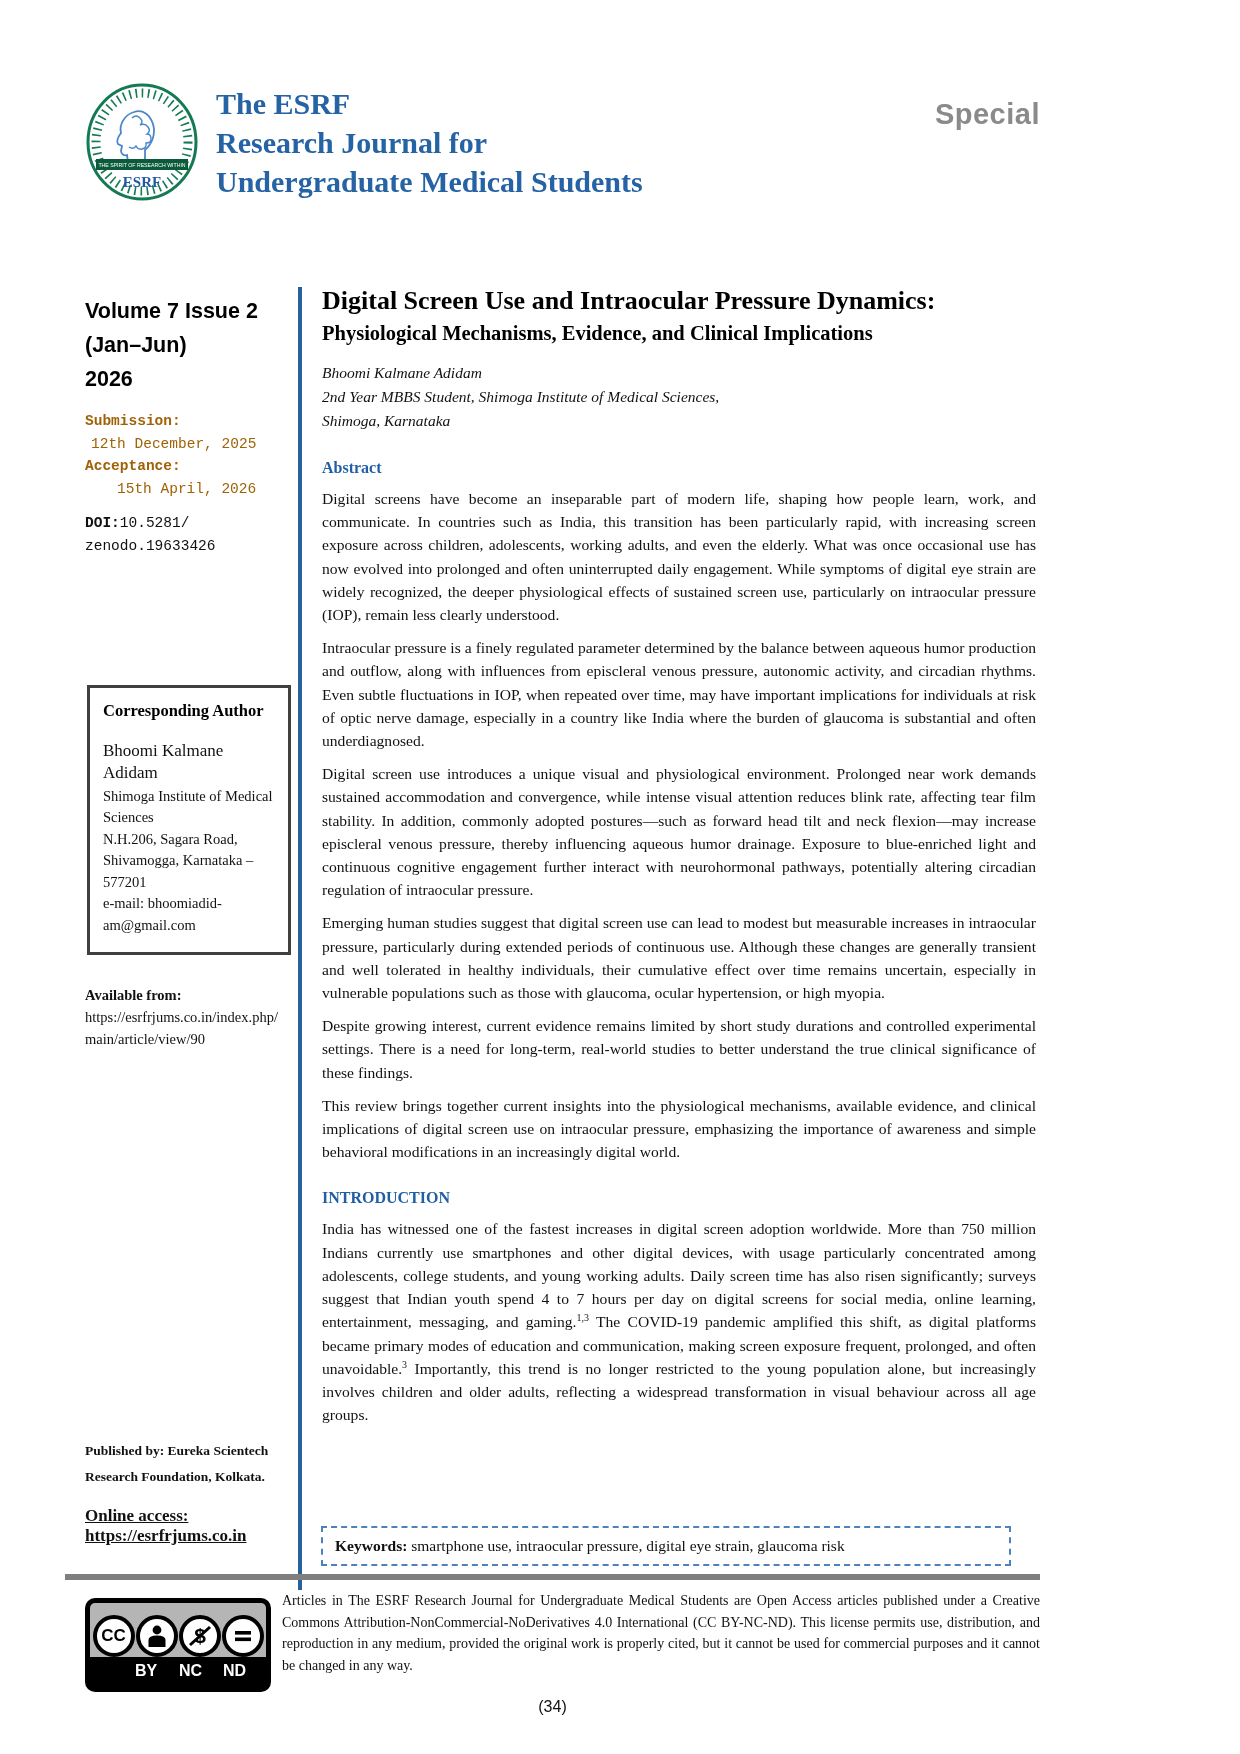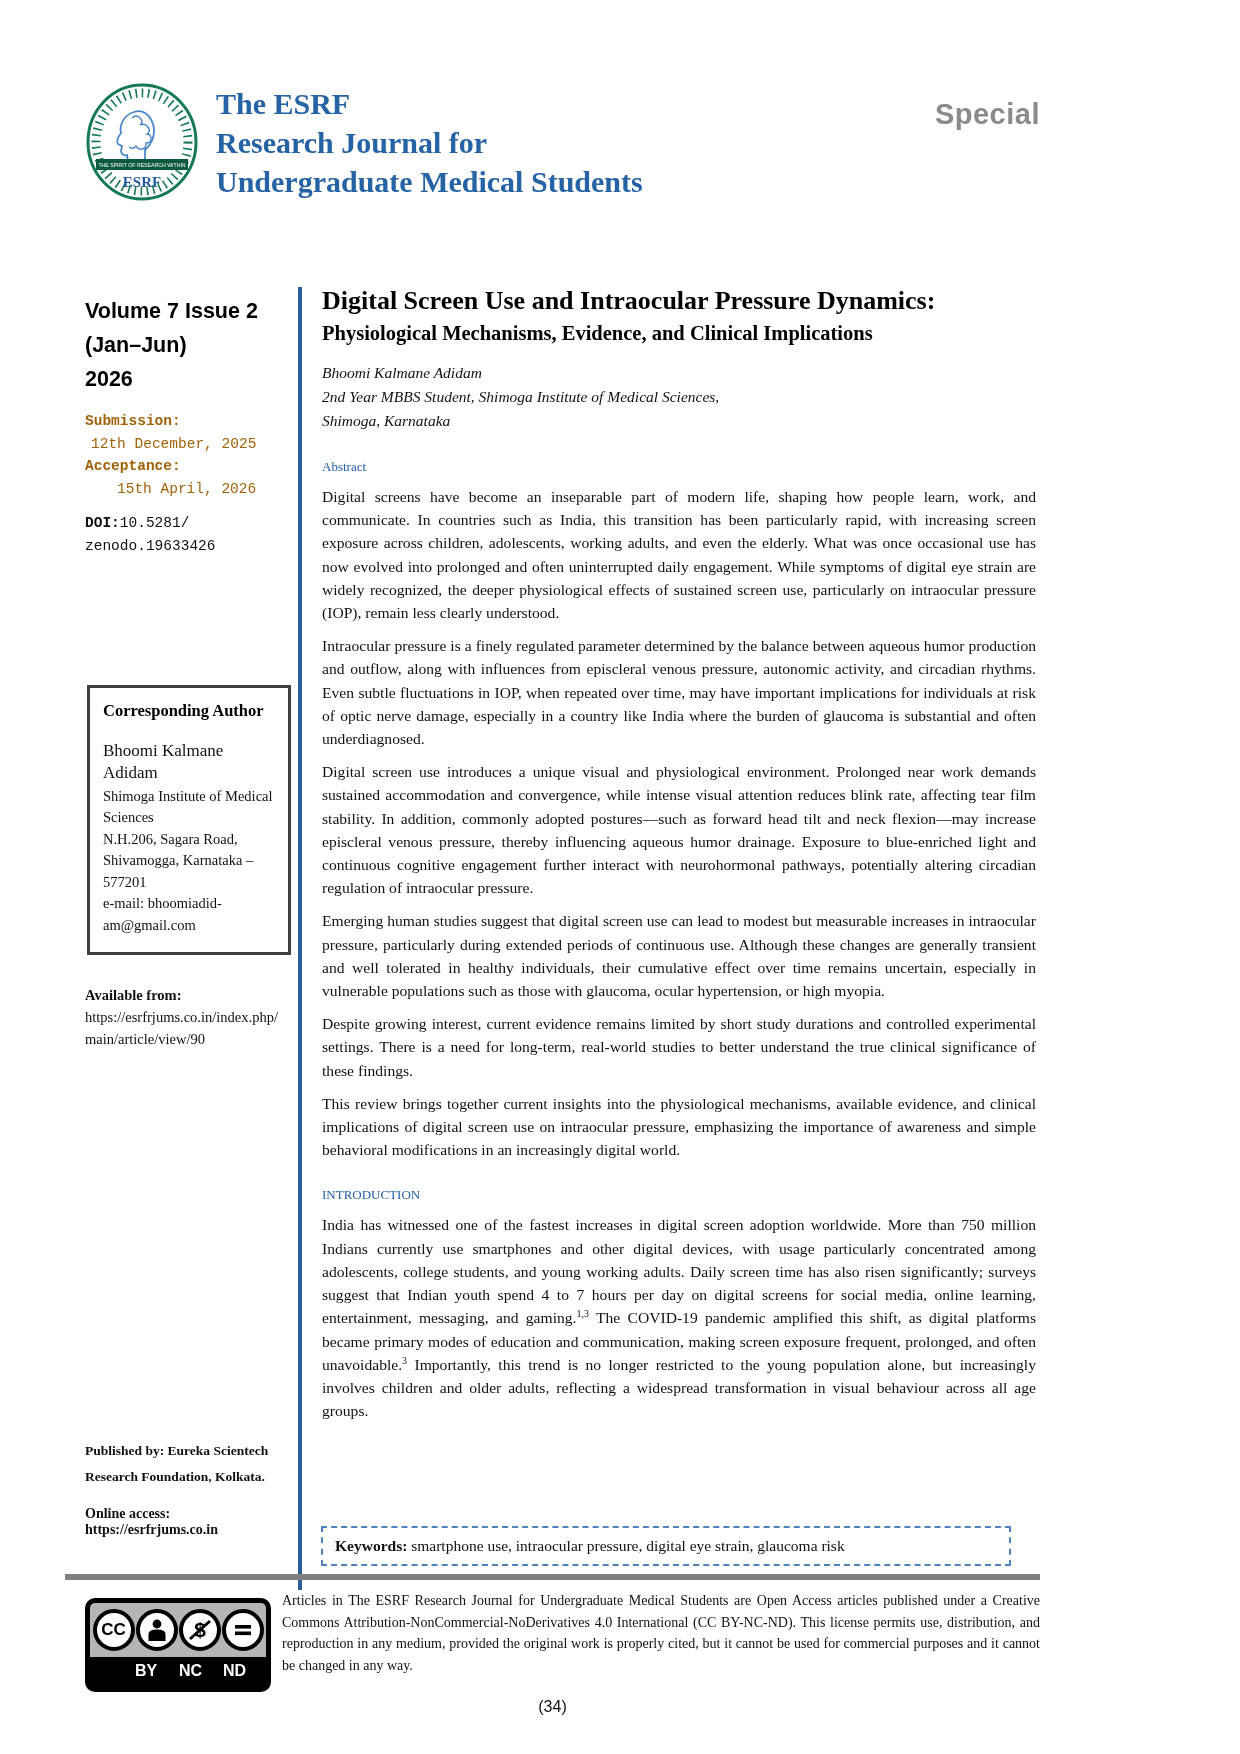--- a/index.html
+++ b/index.html
@@ -30,53 +30,53 @@
   .author-box{position:absolute;left:87px;top:685px;width:172px;
     border:3px solid #404040;padding:12px 13px 16px 13px;
     font-size:14.5px;line-height:21.5px;}
   .author-box h3{margin:0 0 18px 0;font-size:16.5px;font-weight:bold;color:#000;}
   .author-box .name{font-size:17px;line-height:22px;margin-bottom:2px;}
   .author-box .line{overflow-wrap:break-word;}
   .available{top:936px;font-size:14.5px;line-height:22px;overflow-wrap:anywhere;margin-top:48px;}
   .available .lbl{font-weight:bold;}
   .published{top:1438px;width:215px;font-size:13.5px;line-height:26px;font-weight:bold;
     font-family:Liberation Serif, serif;}
-  .online{top:1506px;width:215px;font-size:14px;font-weight:bold;
-    font-family:"Liberation Serif",serif;overflow-wrap:anywhere;}
+  .online{top:1506px;width:215px;font-size:17px;font-weight:bold;
+    font-family:"Liberation Serif",serif;overflow-wrap:anywhere;text-decoration:underline;}
 
   
   .vdivider{position:absolute;left:298px;top:287px;width:4px;height:1303px;background:#2a5f9e;}
 
   
   .main{position:absolute;left:322px;top:284px;width:714px;}
   .main h1{margin:0;font-size:26px;line-height:33px;font-weight:bold;color:#000;}
   .main h2{margin:2px 0 0 0;font-size:20.5px;line-height:29px;font-weight:bold;color:#000;}
   .byline{margin-top:13px;font-style:italic;font-size:15.5px;line-height:24px;}
   .affil{font-style:italic;font-size:15.5px;line-height:24px;}
-  .sec-head{margin:26px 0 10px 0;font-size:13px;font-weight:normal;color:#215fa5;}
+  .sec-head{margin:26px 0 10px 0;font-size:16px;font-weight:bold;color:#215fa5;}
   .main p{margin:0 0 10px 0;font-size:15.6px;line-height:23.2px;text-align:justify;}
   .main p:last-child{margin-bottom:0;}
   sup{font-size:10px;line-height:0;vertical-align:super;}
 
   .keywords{position:absolute;left:321px;top:1526px;width:662px;
     border:2px dashed #4f81bd;padding:7px 12px;font-size:15.5px;line-height:22px;}
   .keywords .lbl{font-weight:bold;}
 
   
   .fbar{position:absolute;left:65px;top:1574px;width:975px;height:6px;background:#7f7f7f;}
   .license{position:absolute;left:282px;top:1590px;width:758px;
     font-size:14px;line-height:21.5px;text-align:justify;}
   .pageno{position:absolute;left:0;top:1698px;width:1105px;text-align:center;
     font-size:16px;font-family:"Liberation Sans",sans-serif;}
 
   
   .cc{position:absolute;left:85px;top:1598px;width:186px;height:94px;background:#000;
     border-radius:10px;box-sizing:border-box;padding:5px;}
   .cc .strip{background:#b5b5b5;height:54px;border-radius:5px 5px 0 0;
-    display:flex;justify-content:space-around;align-items:center;padding:0 2px;}
+    display:flex;justify-content:space-around;align-items:flex-end;padding:0 2px;}
   .cc .circ{width:42px;height:42px;border-radius:50%;background:#fff;border:4px solid #000;
     box-sizing:border-box;display:flex;align-items:center;justify-content:center;
     font-family:"Liberation Sans",sans-serif;font-weight:bold;font-size:17px;color:#000;}
   .cc .labels{display:flex;justify-content:space-around;align-items:center;height:28px;
     color:#fff;font-family:"Liberation Sans",sans-serif;font-weight:bold;font-size:16px;}
   .cc .labels span{width:42px;text-align:left;}
 </style>
 </head>
 <body>
 

